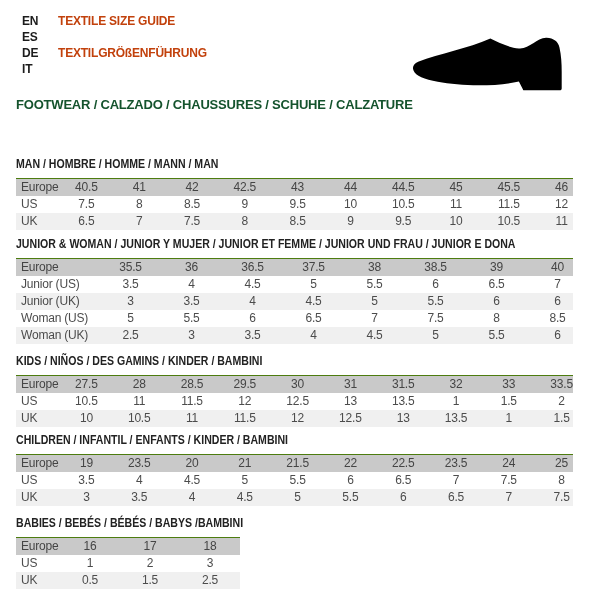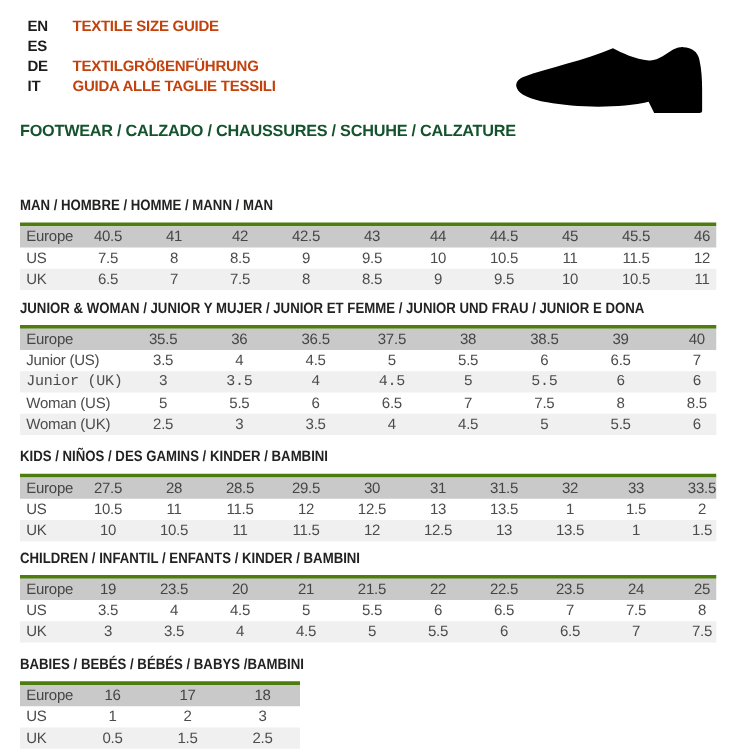--- a/index.html
+++ b/index.html
@@ -39,21 +39,21 @@
   .sec-babies   { margin-top: 10px; }
 
   .section-title {
     font-weight: 700; font-size: 12px; line-height: 14px; color: #222;
     white-space: nowrap;
     transform: scaleX(0.88); transform-origin: 0 50%;
     margin-bottom: 7px;
   }
 
   .size-table {
-    border-top: 3px solid #4d7c0f;
+    border-top: 1px solid #4d7c0f;
     font-size: 12px;
     color: #4c4c4c;
   }
   .size-table.wide   { width: 572px; --label-w: 44px; }
   .size-table.junior { --label-w: 84px; }
   .size-table.babies { width: 224px; --label-w: 44px; }
 
   .trow { display: grid; height: 17px; line-height: 17px; }
   .trow.thead { background: #c9c9c9; color: #454545; }
   .trow:not(.thead):nth-child(odd) { background: #f0f0f0; }
@@ -72,21 +72,20 @@
     </div>
     <div class="lang-row">
       <span class="lang-code">ES</span>
     </div>
     <div class="lang-row">
       <span class="lang-code">DE</span>
       <span class="lang-label">TEXTILGRÖßENFÜHRUNG</span>
     </div>
     <div class="lang-row">
       <span class="lang-code">IT</span>
-      <span class="lang-label">GUIDA ALLE TAGLIE TESSILI</span>
     </div>
   </div>
 
   <div class="category-line">FOOTWEAR / CALZADO / CHAUSSURES / SCHUHE / CALZATURE</div>
 
   <svg class="shoe" viewBox="0 0 178 74" aria-hidden="true">
     <path fill="#000000" d="
       M9 49
       C 7 45 9 41.5 14 39
       C 38 30 70 24 95 13
@@ -166,21 +165,21 @@
           <div class="tlabel">Junior (US)</div>
           <div class="tcell">3.5</div>
           <div class="tcell">4</div>
           <div class="tcell">4.5</div>
           <div class="tcell">5</div>
           <div class="tcell">5.5</div>
           <div class="tcell">6</div>
           <div class="tcell">6.5</div>
           <div class="tcell">7</div>
         </div>
-        <div class="trow" style="grid-template-columns: var(--label-w) repeat(8, 1fr); font-family: Liberation Mono, monospace;">
+        <div class="trow" style="grid-template-columns: var(--label-w) repeat(8, 1fr);">
           <div class="tlabel">Junior (UK)</div>
           <div class="tcell">3</div>
           <div class="tcell">3.5</div>
           <div class="tcell">4</div>
           <div class="tcell">4.5</div>
           <div class="tcell">5</div>
           <div class="tcell">5.5</div>
           <div class="tcell">6</div>
           <div class="tcell">6</div>
         </div>

